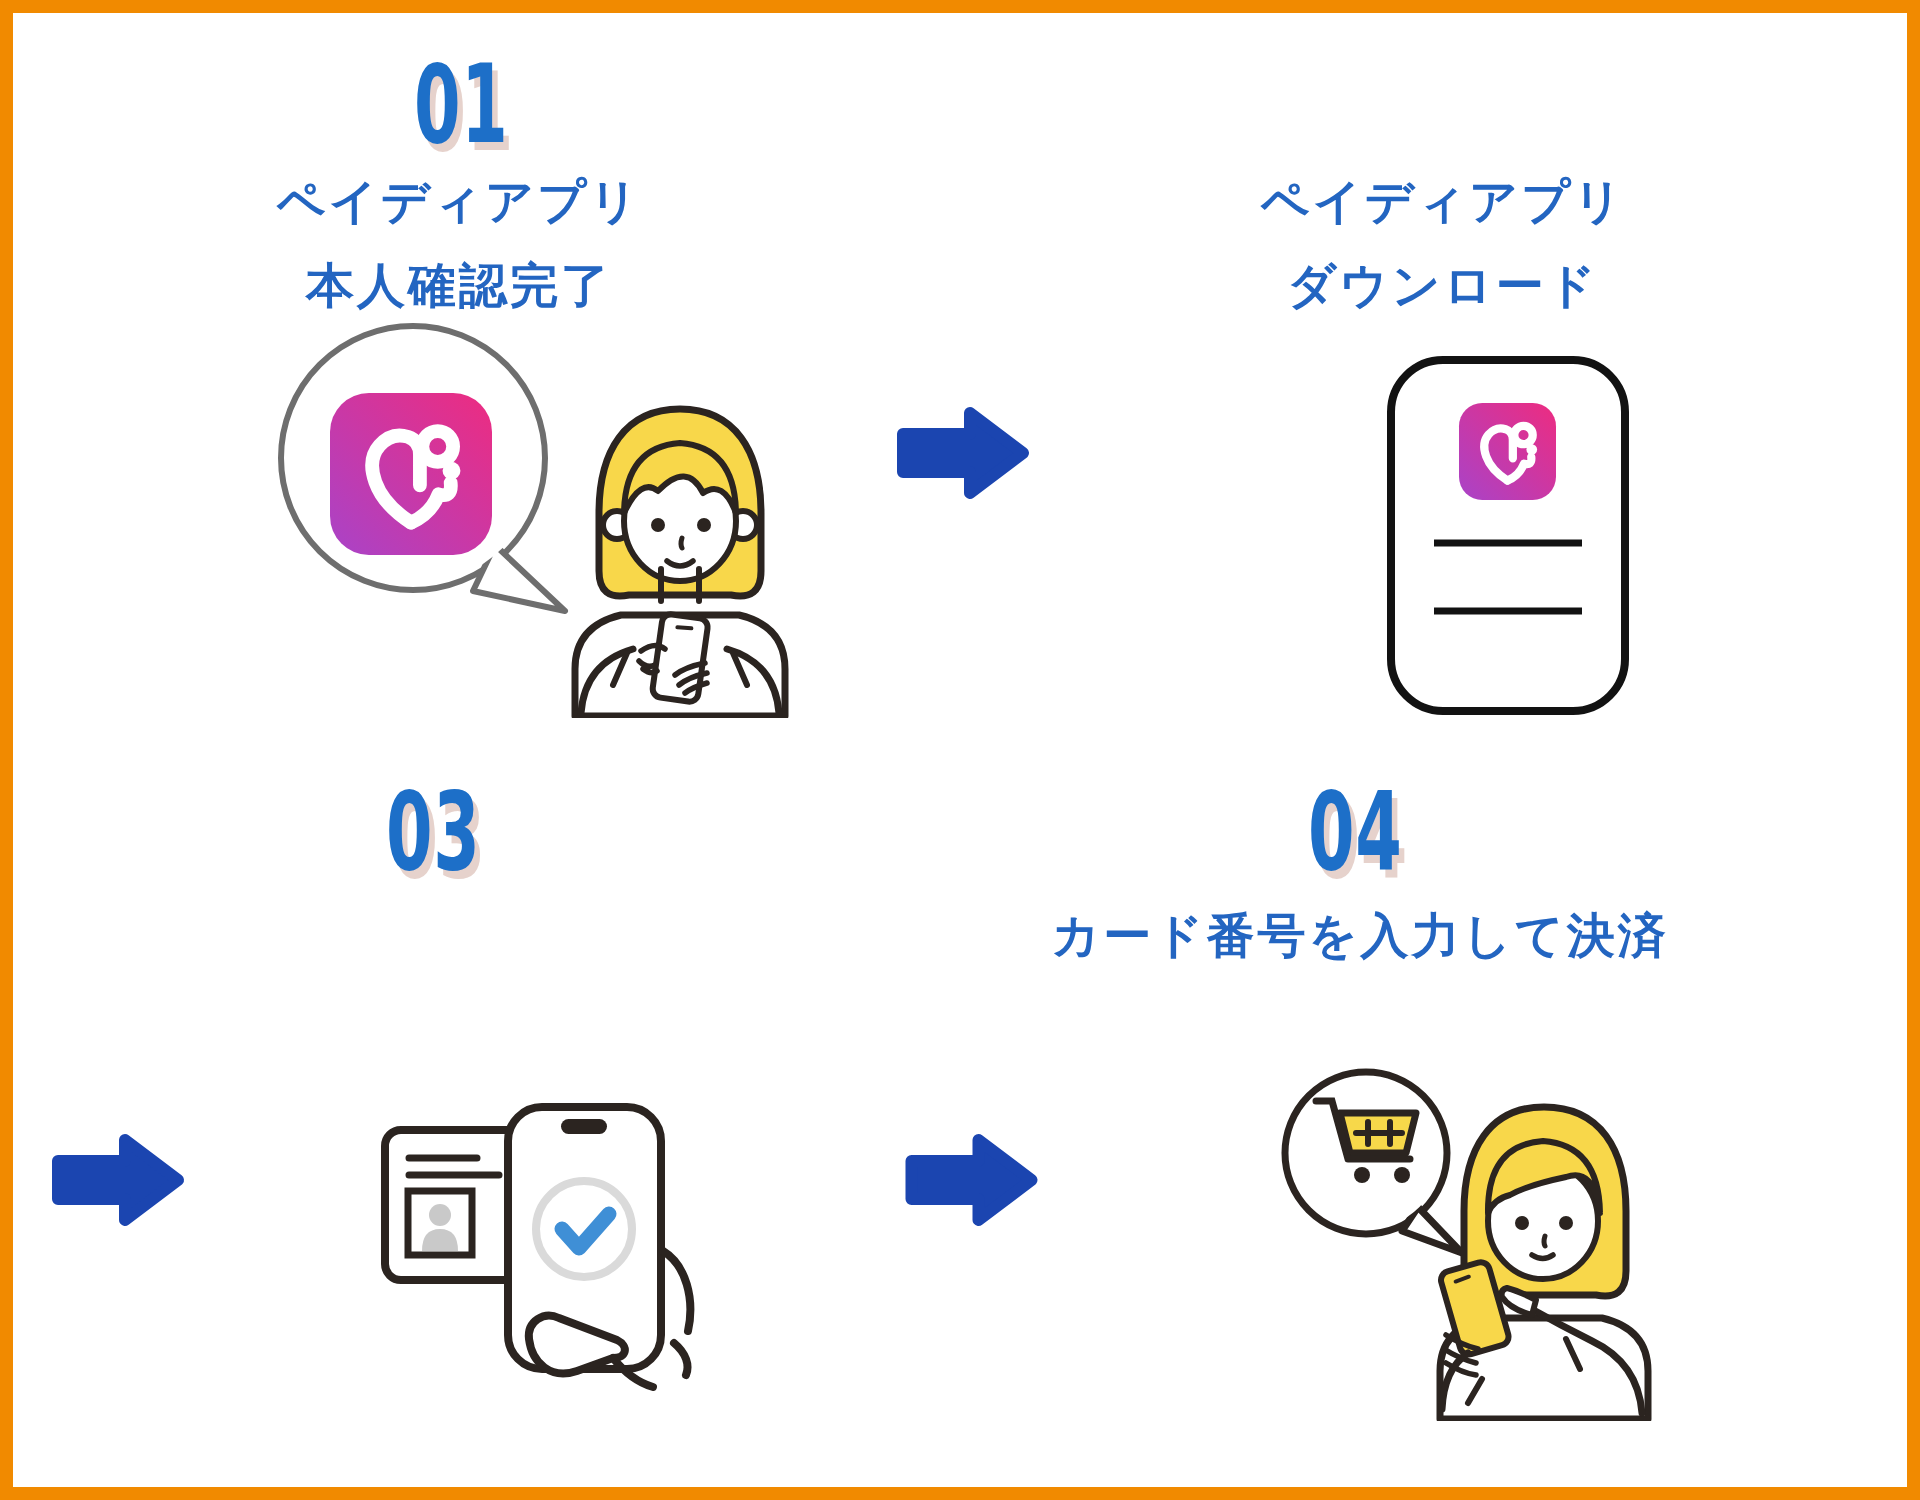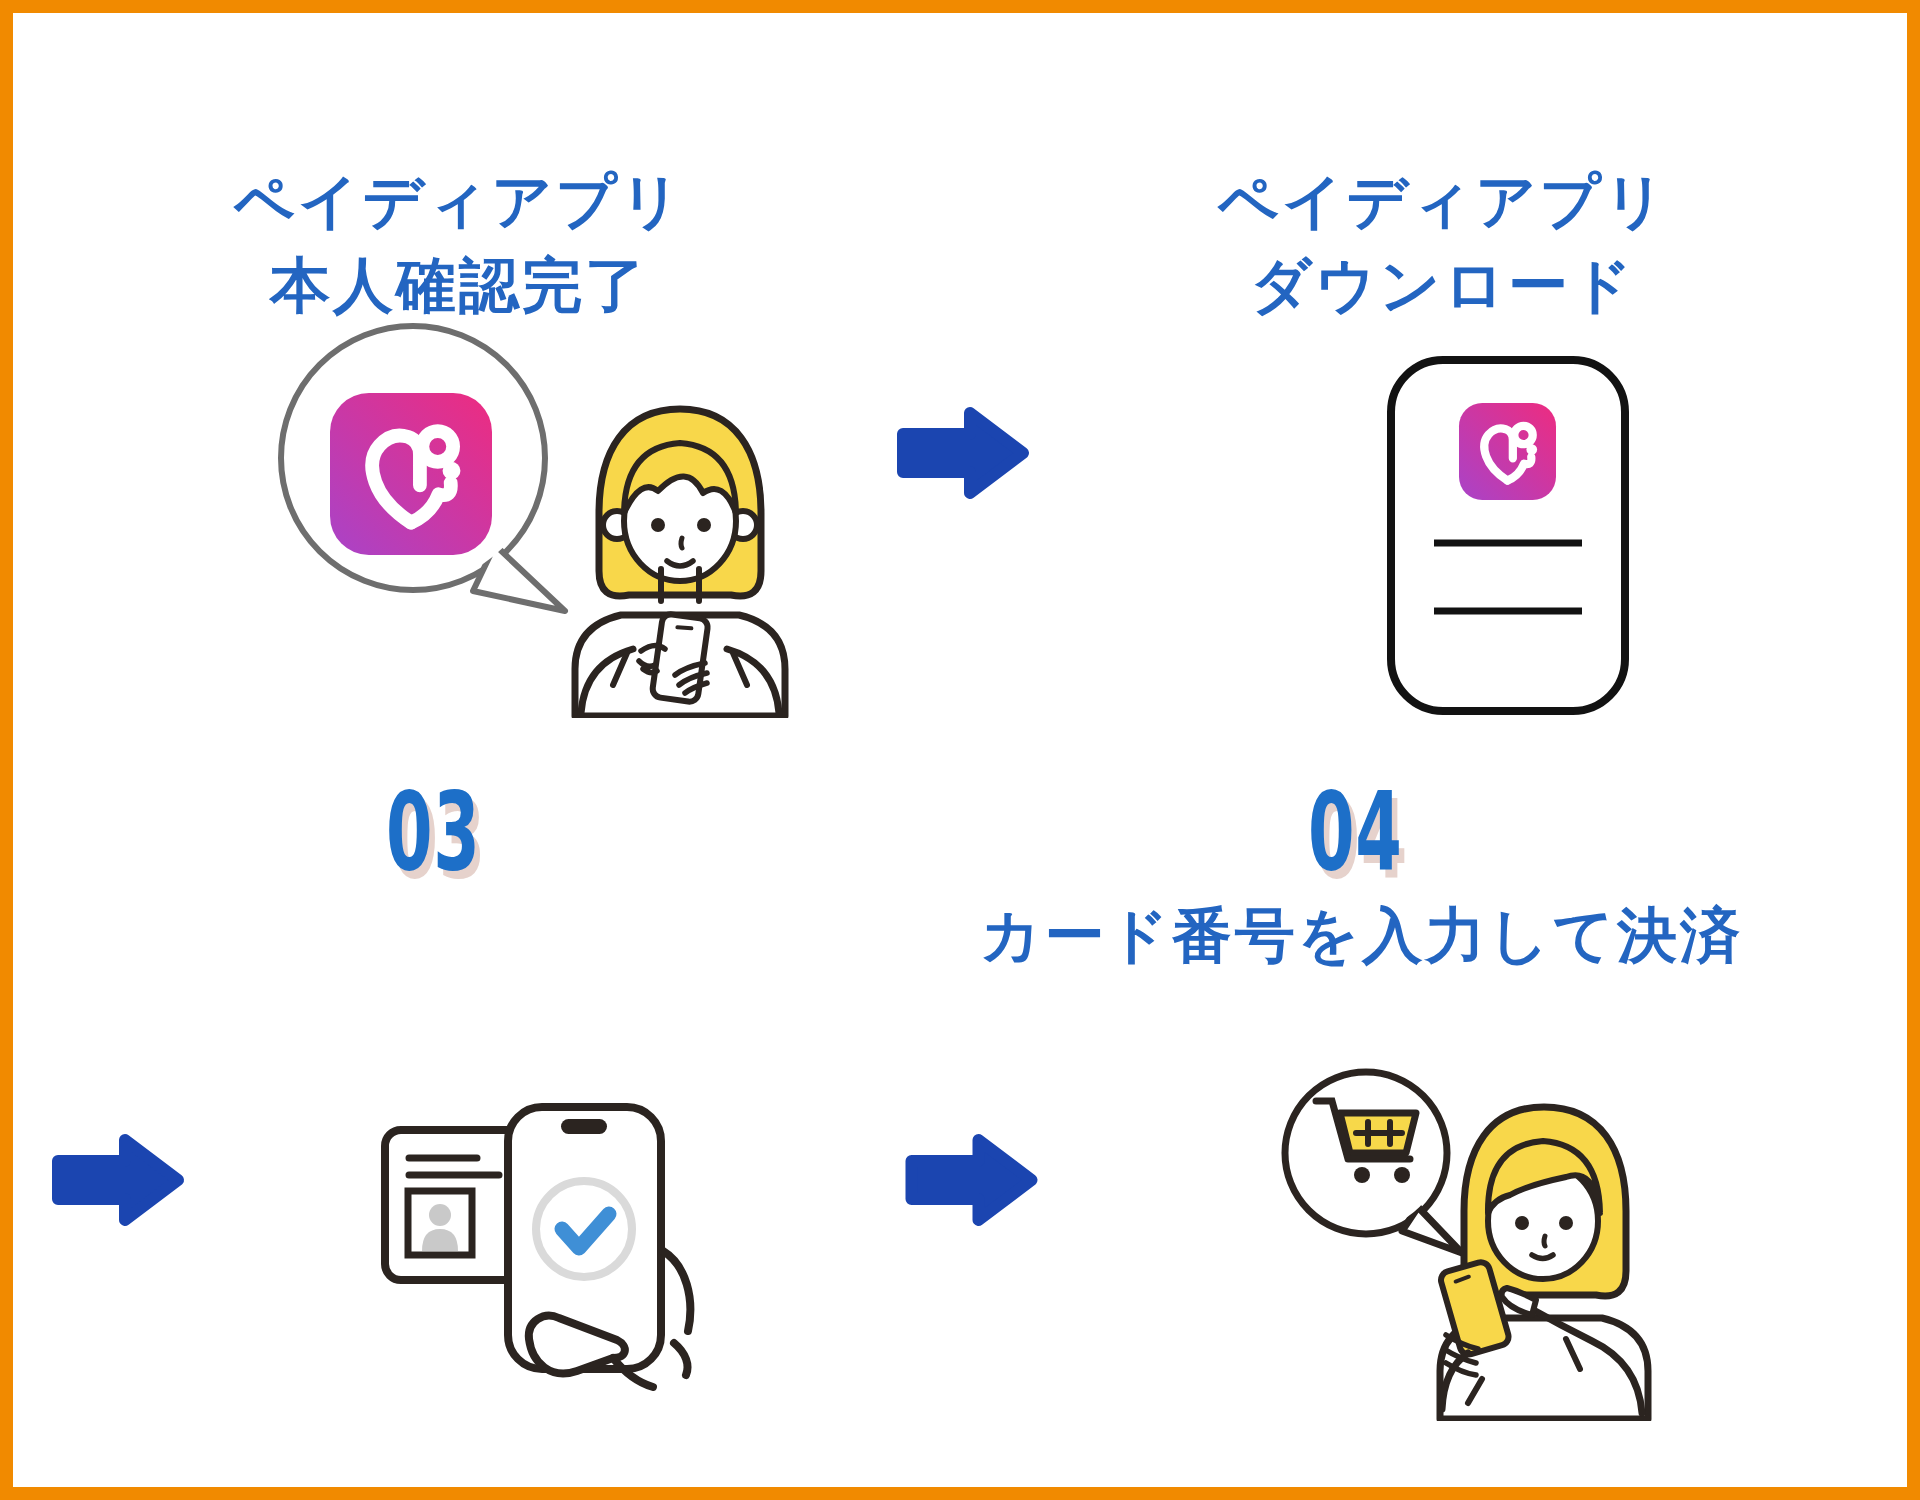--- a/index.html
+++ b/index.html
@@ -28,21 +28,21 @@
     transform:scaleX(.62);
     letter-spacing:1px;
     text-shadow:9px 8px 0 #E6D2CC;
   }
   .step-title{
     position:absolute;
     width:760px;
     text-align:center;
     font-weight:bold;
     color:#2365C1;
-    font-size:60px;
+    font-size:48px;
     line-height:84px;
     letter-spacing:3px;
     white-space:nowrap;
   }
   svg{display:block;}
 </style>
 </head>
 <body>
 
 <div id="stage">
@@ -64,20 +64,23 @@
       <g id="paidyIcon">
         <rect x="0" y="0" width="100" height="100" rx="24" fill="url(#paidyGrad)"></rect>
         <use href="#paidyMark"></use>
       </g>
       <g id="arrowRight">
         <path d="M7 33 H74 V12 L127 52 L74 92 V71 H7 Z" fill="#1B45B0" stroke="#1B45B0" stroke-width="12" stroke-linejoin="round"></path>
       </g>
     </defs>
   </svg>
 
+  <div class="step-number" style="left:188px;top:38px;">
+    <span class="digits">01</span>
+  </div>
   <div class="step-title" style="left:66px;top:146px;">
     <div>ペイディアプリ</div>
     <div>本人確認完了</div>
   </div>
 
   <svg class="abs" style="left:250px;top:300px;" width="545" height="405" viewBox="0 0 545 405">
 
     <g>
       <circle cx="150" cy="145" r="132" fill="#fff" stroke="#6E6E6E" stroke-width="6"></circle>
       <path d="M232 232 L302 298 L210 278 Z" fill="#fff" stroke="#6E6E6E" stroke-width="6" stroke-linejoin="round"></path>

